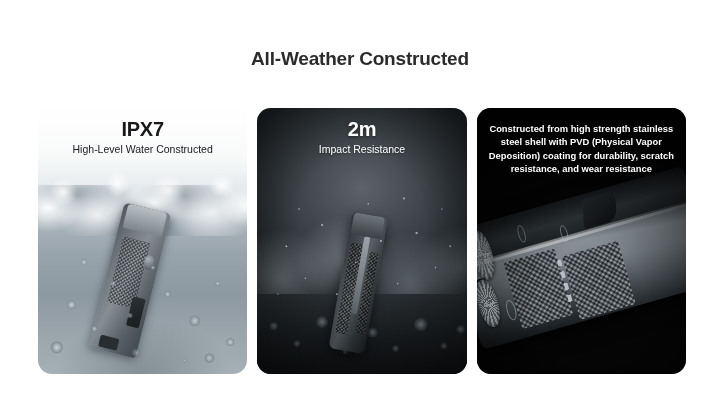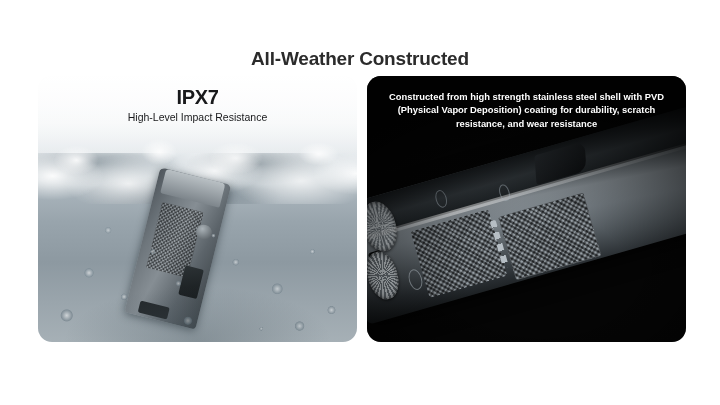--- a/index.html
+++ b/index.html
@@ -31,21 +31,21 @@
     text-align: center;
     font-size: 19px;
     font-weight: bold;
     letter-spacing: -0.2px;
     color: #2b2b2b;
   }
 
   
   .card-row {
     position: absolute;
-    top: 76px;
+    top: 108px;
     left: 38px;
     width: 648px;
     height: 266px;
     display: flex;
     gap: 10px;
   }
 
   .card {
     position: relative;
     flex: 1 1 0;
@@ -438,24 +438,43 @@
         <div class="dw-btn"></div>
         <div class="dw-screen"></div>
         <div class="dw-foot"></div>
       </div>
 
       <div class="bubbles"></div>
       <div class="water-overlay-haze"></div>
 
       <div class="card-caption caption-dark">
         <div class="card-heading">IPX7</div>
-        <div class="card-sub">High-Level Impact Resistance</div>
+        <div class="card-sub">High-Level Water Constructed</div>
       </div>
     </div>
 
+    <div class="card card-impact">
+      <div class="dust-cloud"></div>
+      <div class="gravel"></div>
+
+      <div class="device-impact">
+        <div class="di-top"></div>
+        <div class="di-grille"></div>
+        <div class="di-strip"></div>
+        <div class="di-grille2"></div>
+      </div>
+
+      <div class="specks"></div>
+      <div class="impact-vignette"></div>
+
+      <div class="card-caption caption-light">
+        <div class="card-heading">2m</div>
+        <div class="card-sub">Impact Resistance</div>
+      </div>
+    </div>
 
     <div class="card card-steel">
 
       <div class="device-steel">
         <div class="ds-top-face"></div>
         <div class="ds-knob1"></div>
         <div class="ds-port"></div>
         <div class="ds-knob2"></div>
         <div class="ds-edge-hi"></div>
         <div class="ds-grille-a"></div>

